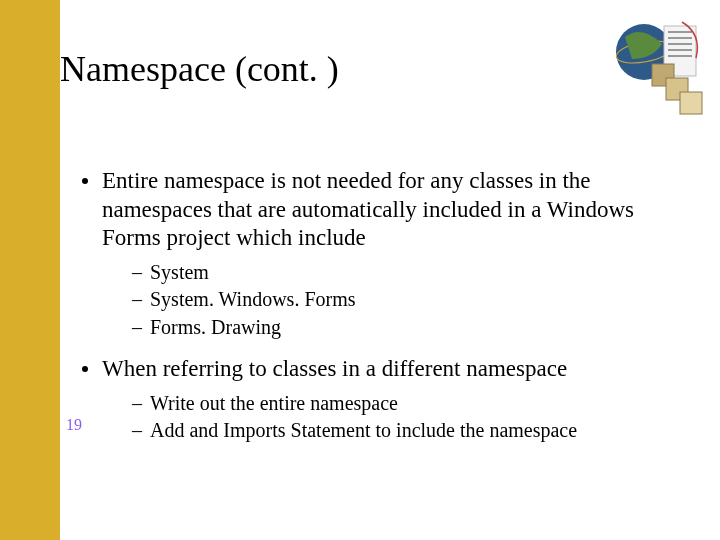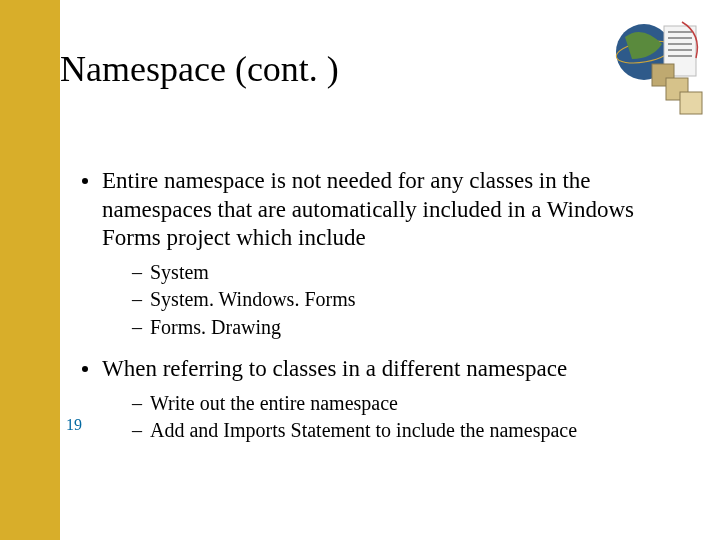--- a/index.html
+++ b/index.html
@@ -63,21 +63,21 @@
     line-height: 1.38;
   }
   .bullet-l2 .dash {
     margin-right: 8px;
     flex: 0 0 auto;
   }
   .footer-left {
     position: absolute;
     left: 6px; bottom: 14px;
     font-size: 16px;
-    color: #0369a1;
+    color: #8b5cf6;
     margin-top: 9px;
   }
   .footer-right {
     position: absolute;
     right: 4px; bottom: 14px;
     font-size: 12.5px;
     font-style: italic;
     color: #000;
   }
 </style>

